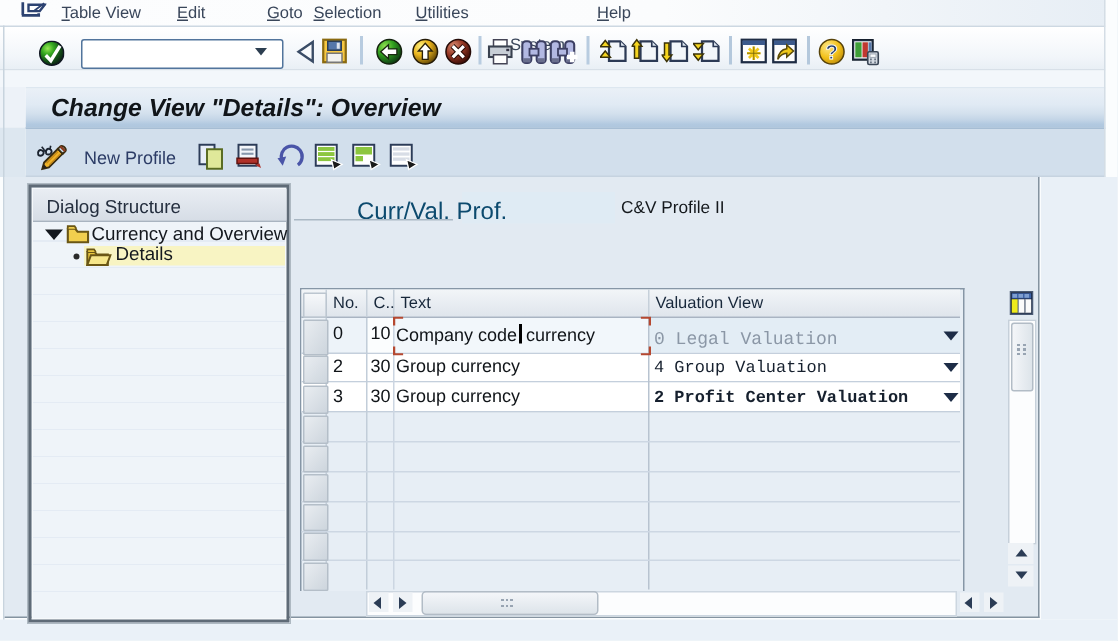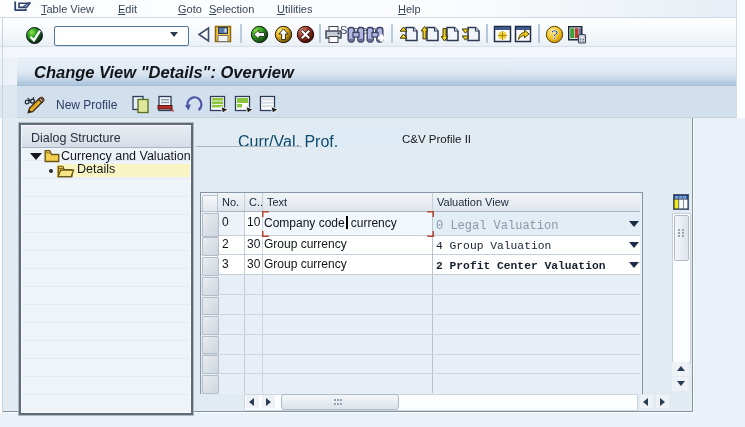--- a/index.html
+++ b/index.html
@@ -268,35 +268,35 @@
 
 <div class="abs" style="left:19px;top:123px;width:169.5px;height:288px;background:repeating-linear-gradient(to bottom,#eff4f9 0px,#eff4f9 17px,#e4ebf4 17px,#e4ebf4 18px);border:2px solid #5f6b77;box-shadow:inset 0 0 0 1px #f6f9fb, 0 0 0 1px #aeb9c2;"></div>
 <div class="abs" style="left:21.5px;top:126px;width:169px;height:21px;background:linear-gradient(to bottom,#e9edf3,#d6dde6);border-bottom:1px solid #a9b4c0;"></div>
 <div class="abs" style="left:31px;top:132px;font-size:12.5px;line-height:1;color:#242e3e;">Dialog Structure</div>
 
 <div class="abs" style="left:30px;top:153px;width:0;height:0;border-left:6px solid transparent;border-right:6px solid transparent;border-top:7px solid #14181e;"></div>
 <svg class="abs" style="left:44px;top:149px;" width="16" height="14" viewBox="0 0 16 14">
   <path d="M1.2 3.5 h5 l1.5 2 h7 v7 h-13.5 z" fill="#f2cf4e" stroke="#6a5615" stroke-width="1.4"></path>
   <path d="M1.2 3.5 v-1.8 h4.5 l1.2 1.8" fill="#f2cf4e" stroke="#6a5615" stroke-width="1.2"></path>
 </svg>
-<div class="abs" style="left:61px;top:150px;font-size:12.5px;line-height:1;color:#14181e;">Currency and Valuation</div>
+<div class="abs" style="left:61px;top:150px;font-size:12.5px;line-height:1;color:#14181e;">Currency and Overview</div>
 
 <div class="abs" style="left:56px;top:163.5px;width:134px;height:13.5px;background:#f8f4c3;"></div>
 <div class="abs" style="left:49px;top:169px;width:4px;height:4px;background:#2a2a2a;border-radius:50%;"></div>
 <svg class="abs" style="left:57px;top:164px;" width="18" height="14" viewBox="0 0 18 14">
   <path d="M1.2 4 h5 l1.2 1.6 h7.5 v7 h-13.7 z" fill="#e8c63e" stroke="#6a5615" stroke-width="1.3"></path>
   <path d="M1.2 4 v-1.8 h4.5 l1.2 1.8" fill="#e8c63e" stroke="#6a5615" stroke-width="1.1"></path>
   <path d="M3.6 6.2 h13 l-2.4 6.4 h-13 z" fill="#f6e68a" stroke="#6a5615" stroke-width="1.3"></path>
 </svg>
 <div class="abs" style="left:77px;top:162.7px;font-size:12.5px;line-height:1;color:#14181e;">Details</div>
 
 <div class="abs" style="left:308px;top:128px;width:102px;height:21px;background:#dfebf4;"></div>
 <div class="abs" style="left:198px;top:134px;font-size:16px;line-height:1;color:#0c4a6e;margin-left:40px;">Curr/Val. Prof.</div>
 <div class="abs" style="left:196px;top:146px;width:106px;height:1px;background:#aab8c4;"></div>
-<div class="abs" style="left:402px;top:134px;font-size:11.5px;line-height:1;color:#14181c;">C&amp;V Profile II</div>
+<div class="abs" style="left:414px;top:134px;font-size:11.5px;line-height:1;color:#14181c;">C&amp;V Profile II</div>
 
 <div class="abs" style="left:200px;top:192px;width:441px;height:201px;background:#e7eef5;border:1px solid #8696a6;border-bottom:none;"></div>
 
 <div class="abs" style="left:201px;top:193px;width:439px;height:18px;background:linear-gradient(to bottom,#f2f5f8,#dfe5ec);border-bottom:1px solid #a9b4c2;"></div>
 
 <div class="abs" style="left:217px;top:193px;width:1px;height:18px;background:#c6d0da;"></div>
 <div class="abs" style="left:244px;top:193px;width:1px;height:18px;background:#c6d0da;"></div>
 <div class="abs" style="left:262px;top:193px;width:1px;height:18px;background:#c6d0da;"></div>
 <div class="abs" style="left:432px;top:193px;width:1px;height:18px;background:#c6d0da;"></div>
 <div class="abs" style="left:202px;top:194.5px;width:14px;height:15px;background:linear-gradient(to bottom,#f6f8fa,#e2e7ed);border:1px solid #bcc6d0;border-radius:1px;"></div>

